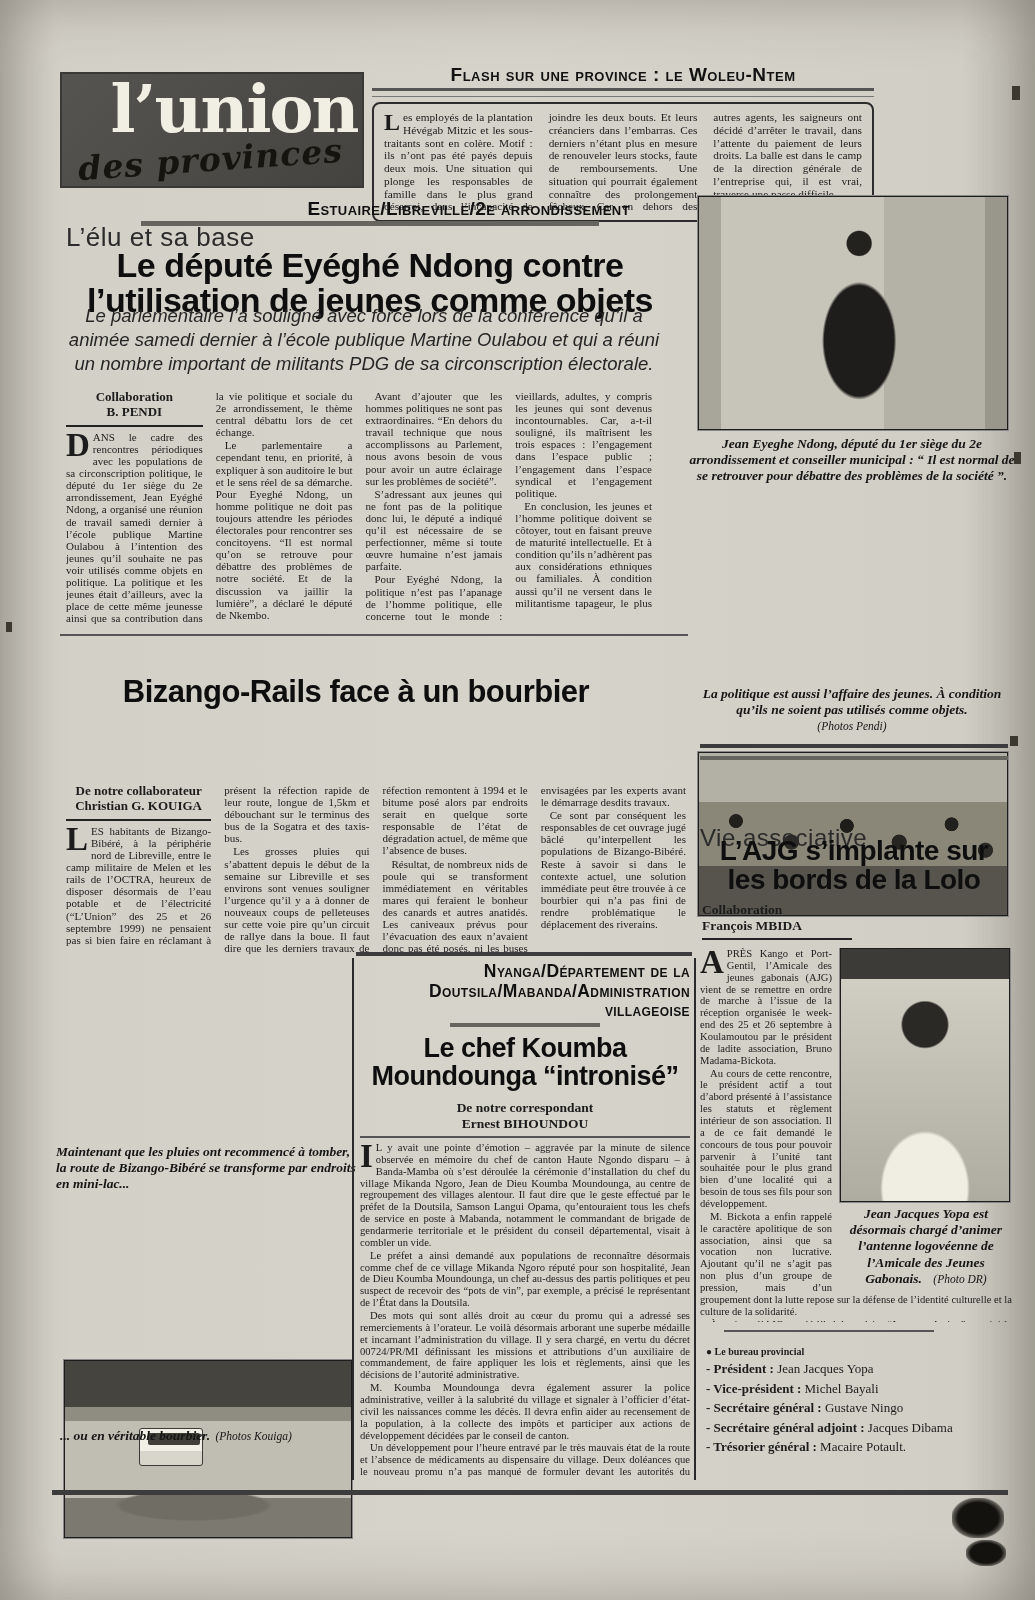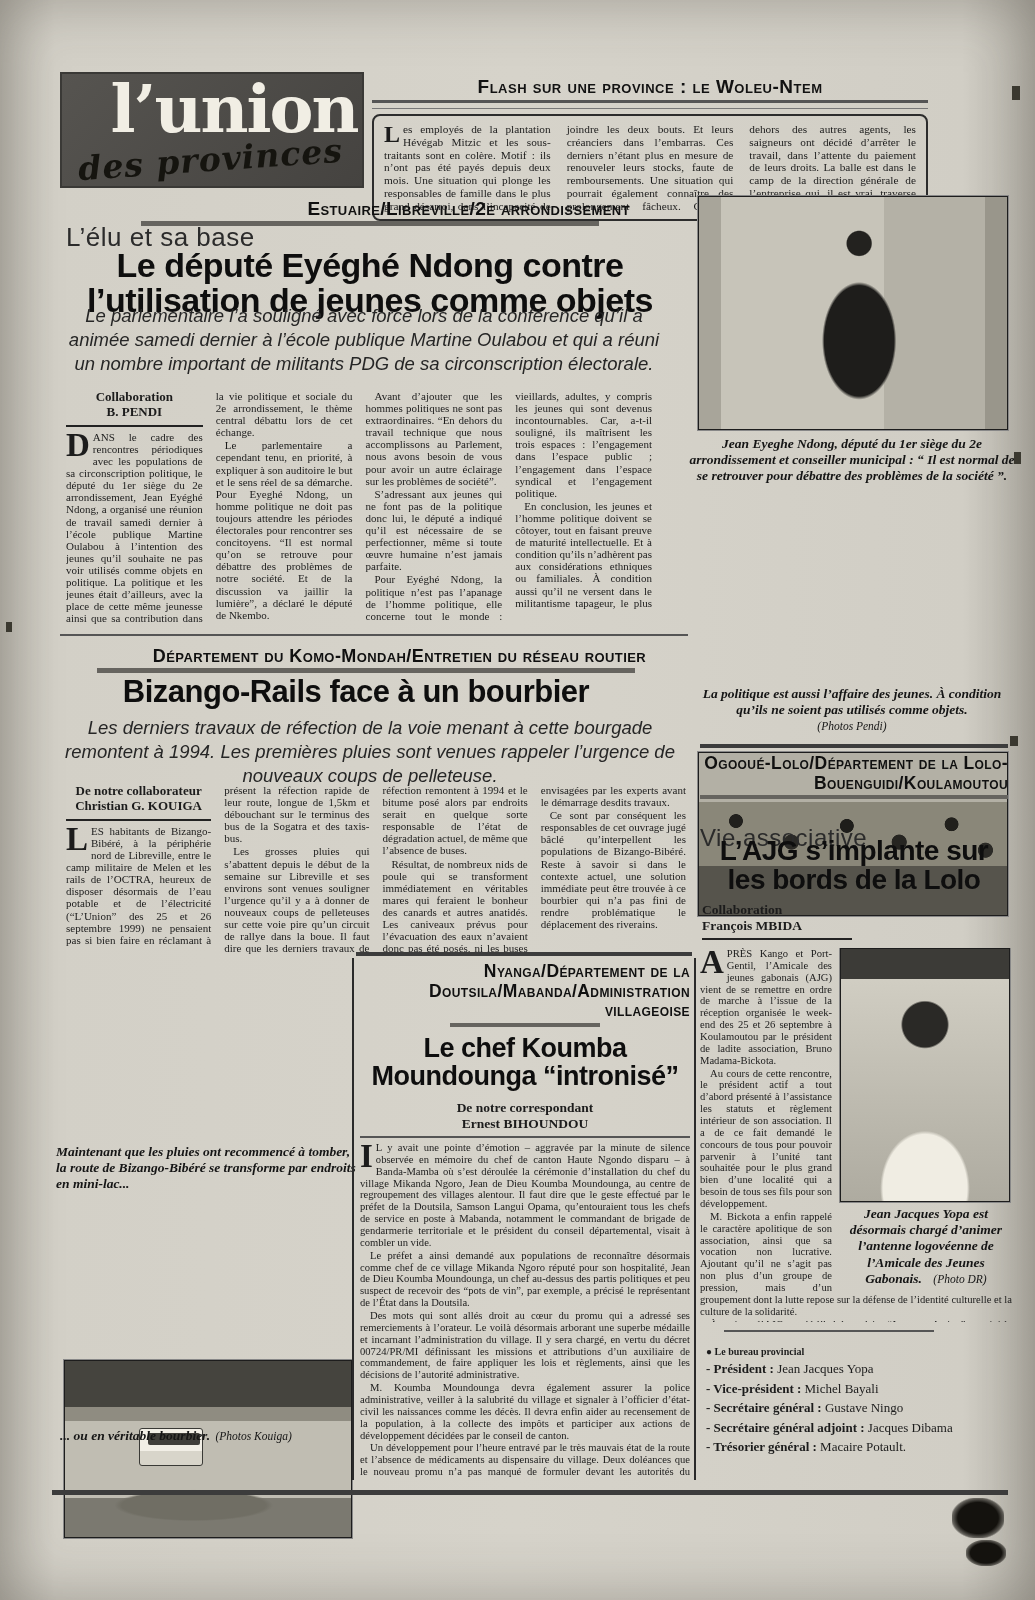--- a/index.html
+++ b/index.html
@@ -94,21 +94,21 @@
 </head>
 <body>
 
 <div id="page">
 
   <div class="abs masthead" style="left:62px;top:74px;width:300px;height:112px;">
     <div class="title">l’union</div>
     <div class="subtitle abs" style="left:16px;top:66px;">des provinces</div>
   </div>
 
-  <div class="abs" style="left:372px;top:76px;width:556px;">
+  <div class="abs" style="left:372px;top:64px;width:502px;">
     <div class="flash-head">Flash sur une province : le Woleu-Ntem</div>
     <div class="rule-double" style="margin:2px 0 5px;"></div>
     <div class="flash-box">
       <div class="flash-body">
         <span class="dropcap small">L</span><span>es employés de la plantation Hévégab Mitzic et les sous-traitants sont en colère. Motif : ils n’ont pas été payés depuis deux mois. Une situation qui plonge les responsables de famille dans le plus grand désarroi, dans l’incapacité de joindre les deux bouts. Et leurs créanciers dans l’embarras. Ces derniers n’étant plus en mesure de renouveler leurs stocks, faute de remboursements. Une situation qui pourrait également connaître des prolongement fâcheux. Car en dehors des autres agents, les saigneurs ont décidé d’arrêter le travail, dans l’attente du paiement de leurs droits. La balle est dans le camp de la direction générale de l’entreprise qui, il est vrai, traverse une passe difficile.</span>
       </div>
     </div>
   </div>
 
   <div class="abs" style="left:110px;top:198px;width:520px;">
@@ -134,26 +134,21 @@
 
   <div class="abs photo p-speaker" style="left:698px;top:196px;width:308px;height:232px;"></div>
   <div class="abs caption" style="left:686px;top:436px;width:332px;">Jean Eyeghe Ndong, député du 1er siège du 2e arrondissement et conseiller municipal : “ Il est normal de se retrouver pour débattre des problèmes de la société ”.</div>
   <div class="abs photo p-crowd" style="left:698px;top:518px;width:308px;height:162px;"></div>
   <div class="abs caption" style="left:686px;top:686px;width:332px;">
     <span>La politique est aussi l’affaire des jeunes. À condition qu’ils ne soient pas utilisés comme objets.</span><br>
     <span class="credit">(Photos Pendi)</span>
   </div>
 
   <div class="abs thin-rule" style="left:60px;top:634px;width:628px;"></div>
-  <div class="abs" style="left:86px;top:646px;width:560px;">
-    <div class="section-head" style="font-size:18px;">Département du Komo-Mondah/Entretien du réseau routier</div>
-    <div class="bar" style="width:96%;"></div>
-  </div>
   <div class="abs headline" style="left:96px;top:676px;width:520px;font-size:31px;">Bizango-Rails face à un bourbier</div>
-  <div class="abs standfirst" style="left:52px;top:716px;width:636px;">Les derniers travaux de réfection de la voie menant à cette bourgade remontent à 1994. Les premières pluies sont venues rappeler l’urgence de nouveaux coups de pelleteuse.</div>
 
   <div class="abs body-cols cols4" style="left:66px;top:784px;width:620px;height:174px;">
     <div class="byline">
       <div>De notre collaborateur</div>
       <div>Christian G. KOUIGA</div>
     </div>
     <p class="first"><span class="dropcap">L</span><span>ES habitants de Bizango-Bibéré, à la périphérie nord de Libreville, entre le camp militaire de Melen et les rails de l’OCTRA, heureux de disposer désormais de l’eau potable et de l’électricité (“L’Union” des 25 et 26 septembre 1999) ne pensaient pas si bien faire en réclamant à présent la réfection rapide de leur route, longue de 1,5km et débouchant sur le terminus des bus de la Sogatra et des taxis-bus.</span></p>
     <p>Les grosses pluies qui s’abattent depuis le début de la semaine sur Libreville et ses environs sont venues souligner l’urgence qu’il y a à donner de nouveaux coups de pelleteuses sur cette voie pire qu’un circuit de rallye dans la boue. Il faut dire que les derniers travaux de réfection remontent à 1994 et le bitume posé alors par endroits serait en quelque sorte responsable de l’état de dégradation actuel, de même que l’absence de buses.</p>
     <p>Résultat, de nombreux nids de poule qui se transforment immédiatement en véritables mares qui feraient le bonheur des canards et autres anatidés. Les caniveaux prévus pour l’évacuation des eaux n’avaient donc pas été posés, ni les buses envisagées par les experts avant le démarrage desdits travaux.</p>
     <p>Ce sont par conséquent les responsables de cet ouvrage jugé bâclé qu’interpellent les populations de Bizango-Bibéré. Reste à savoir si dans le contexte actuel, une solution immédiate peut être trouvée à ce bourbier qui n’a pas fini de rendre problématique le déplacement des riverains.</p>
@@ -183,21 +178,20 @@
   <div class="abs nyanga-body" style="left:360px;top:1142px;width:330px;height:338px;">
     <p class="first"><span class="dropcap">I</span><span>L y avait une pointe d’émotion – aggravée par la minute de silence observée en mémoire du chef de canton Haute Ngondo disparu – à Banda-Mamba où s’est déroulée la cérémonie d’installation du chef du village Mikanda Ngoro, Jean de Dieu Koumba Moundounga, au centre de regroupement des villages alentour. Il faut dire que le geste effectué par le préfet de la Doutsila, Samson Langui Opama, qu’entouraient tous les chefs de service en poste à Mabanda, notamment le commandant de brigade de gendarmerie territoriale et le président du conseil départemental, visait à combler un vide.</span></p>
     <p>Le préfet a ainsi demandé aux populations de reconnaître désormais comme chef de ce village Mikanda Ngoro réputé pour son hospitalité, Jean de Dieu Koumba Moundounga, un chef au-dessus des partis politiques et peu suspect de recevoir des “pots de vin”, par exemple, a précisé le représentant de l’État dans la Doutsila.</p>
     <p>Des mots qui sont allés droit au cœur du promu qui a adressé ses remerciements à l’orateur. Le voilà désormais arborant une superbe médaille et incarnant l’administration du village. Il y sera chargé, en vertu du décret 00724/PR/MI définissant les missions et attributions d’un auxiliaire de commandement, de faire appliquer les lois et règlements, ainsi que les décisions de l’autorité administrative.</p>
     <p>M. Koumba Moundounga devra également assurer la police administrative, veiller à la salubrité du village et signaler à l’officier d’état-civil les naissances comme les décès. Il devra enfin aider au recensement de la population, à la collecte des impôts et participer aux actions de développement décidées par le conseil de canton.</p>
     <p>Un développement pour l’heure entravé par le très mauvais état de la route et l’absence de médicaments au dispensaire du village. Deux doléances que le nouveau promu n’a pas manqué de formuler devant les autorités du département.</p>
   </div>
 
   <div class="abs hrule" style="left:700px;top:744px;width:308px;height:4px;"></div>
   <div class="abs" style="left:700px;top:754px;width:308px;">
-    <div class="section-head" style="font-size:17.5px;">Ogooué-Lolo/Département de la Lolo-Bouenguidi/Koulamoutou</div>
     <div class="bar" style="width:100%;height:4px;"></div>
   </div>
   <div class="abs kicker" style="left:700px;top:824px;font-size:24px;">Vie associative</div>
   <div class="abs headline" style="left:700px;top:836px;width:308px;font-size:28px;">L’AJG s’implante sur les bords de la Lolo</div>
   <div class="abs" style="left:702px;top:902px;width:150px;text-align:left;font-weight:bold;font-size:13.5px;line-height:1.2;border-bottom:2px solid #222;padding-bottom:4px;">
     <div>Collaboration</div>
     <div>François MBIDA</div>
   </div>
 
   <div class="abs lolo-body" style="left:700px;top:948px;width:312px;height:374px;">

